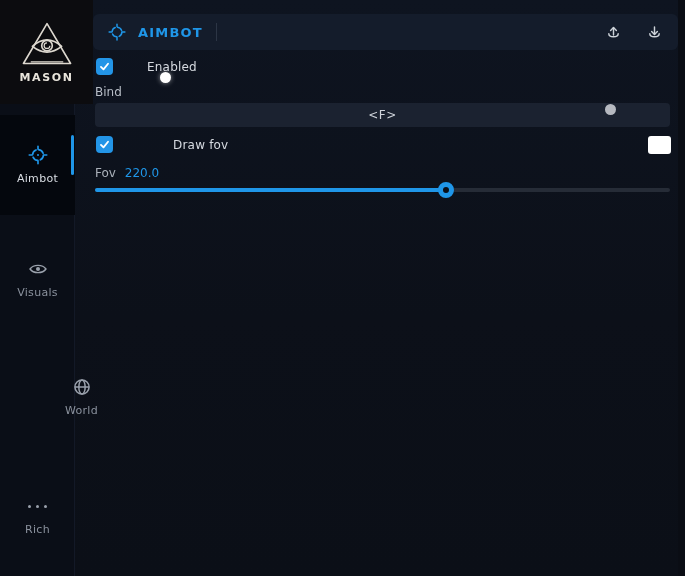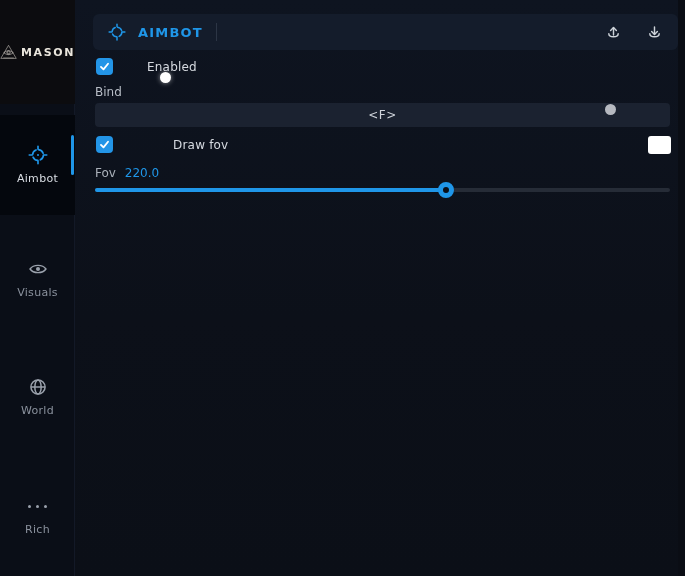--- a/index.html
+++ b/index.html
@@ -3,22 +3,22 @@
 <meta charset="utf-8">
 <style>
   * { margin:0; padding:0; box-sizing:border-box; }
   html,body { width:685px; height:576px; background:#0b0f17; font-family:"DejaVu Sans","Liberation Sans",sans-serif; }
   .screen { position:relative; width:685px; height:576px; overflow:hidden;
             background:linear-gradient(180deg,#0e1420 0%,#0c1019 55%,#0b0f17 100%); }
 
   
   .sidebar { position:absolute; left:0; top:0; width:75px; height:576px;
              background:#0a0e17; border-right:1px solid #131927; }
-  .logo { position:absolute; left:0; top:0; width:75px; height:104px;
-          background:#0c0c0f; display:flex; flex-direction:row; align-items:center;
+  .logo { position:absolute; left:0; top:0; width:93px; height:104px;
+          background:#0c0c0f; display:flex; flex-direction:column; align-items:center;
           justify-content:center; gap:4px; }
   .logo svg { width:52px; height:46px; stroke:#ddd8cf; }
   .brand-label { font-size:11px; font-weight:bold; letter-spacing:1.6px; color:#e9e5dc; }
 
   .nav-item { position:absolute; left:0; width:75px; height:72px;
               display:flex; flex-direction:column; align-items:center;
               justify-content:center; gap:7px; cursor:pointer; }
   .nav-item .nav-label { font-size:11px; color:#8a919d; letter-spacing:.3px; }
   .nav-item svg { width:20px; height:20px; stroke:#9aa1ac; fill:none; }
   .nav-item.active { top:115px; height:100px; background:#04070d; }
@@ -107,21 +107,21 @@
     </div>
 
     <div class="nav-item" style="top:243px;">
       <svg viewBox="0 0 24 24" stroke-width="1.8">
         <path d="M2.5 12 C6.5 6.2 17.5 6.2 21.5 12 C17.5 17.8 6.5 17.8 2.5 12 Z"></path>
         <circle cx="12" cy="12" r="2.4" fill="#9aa1ac" stroke="none"></circle>
       </svg>
       <span class="nav-label">Visuals</span>
     </div>
 
-    <div class="nav-item" style="top:361px;">
+    <div class="nav-item" style="top:361px;margin-left:44px;">
       <svg viewBox="0 0 24 24" stroke-width="1.8">
         <circle cx="12" cy="12" r="8.5"></circle>
         <ellipse cx="12" cy="12" rx="3.8" ry="8.5"></ellipse>
         <path d="M3.5 12h17"></path>
       </svg>
       <span class="nav-label">World</span>
     </div>
 
     <div class="nav-item" style="top:480px;">
       <span class="dots">

